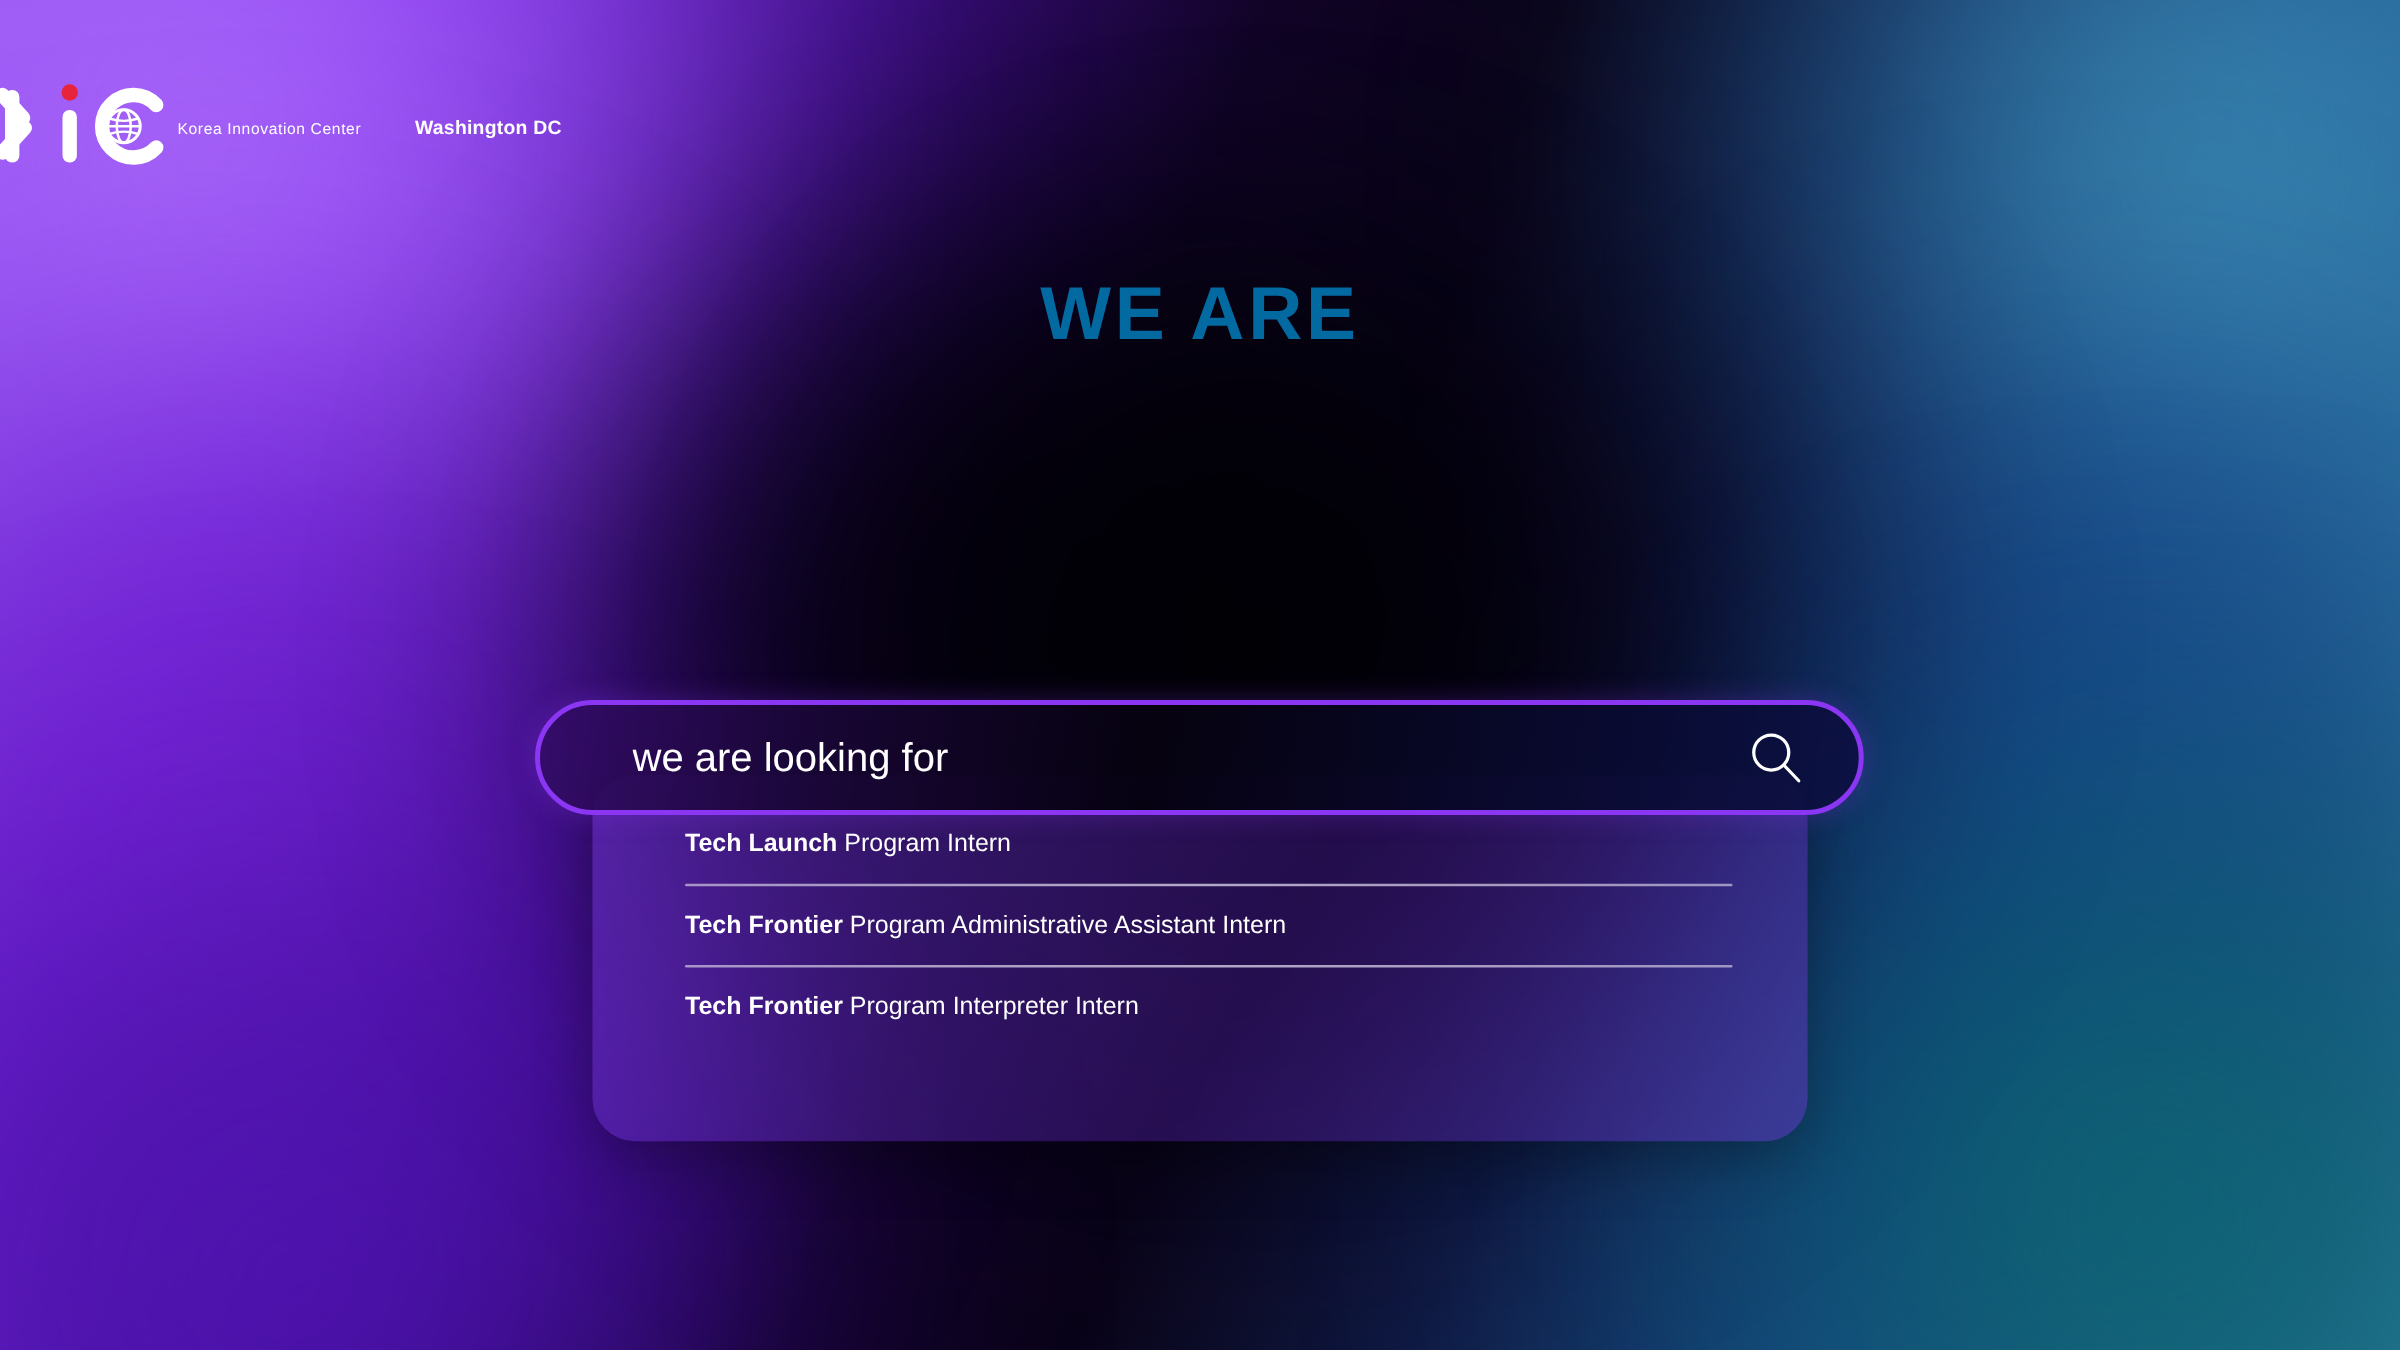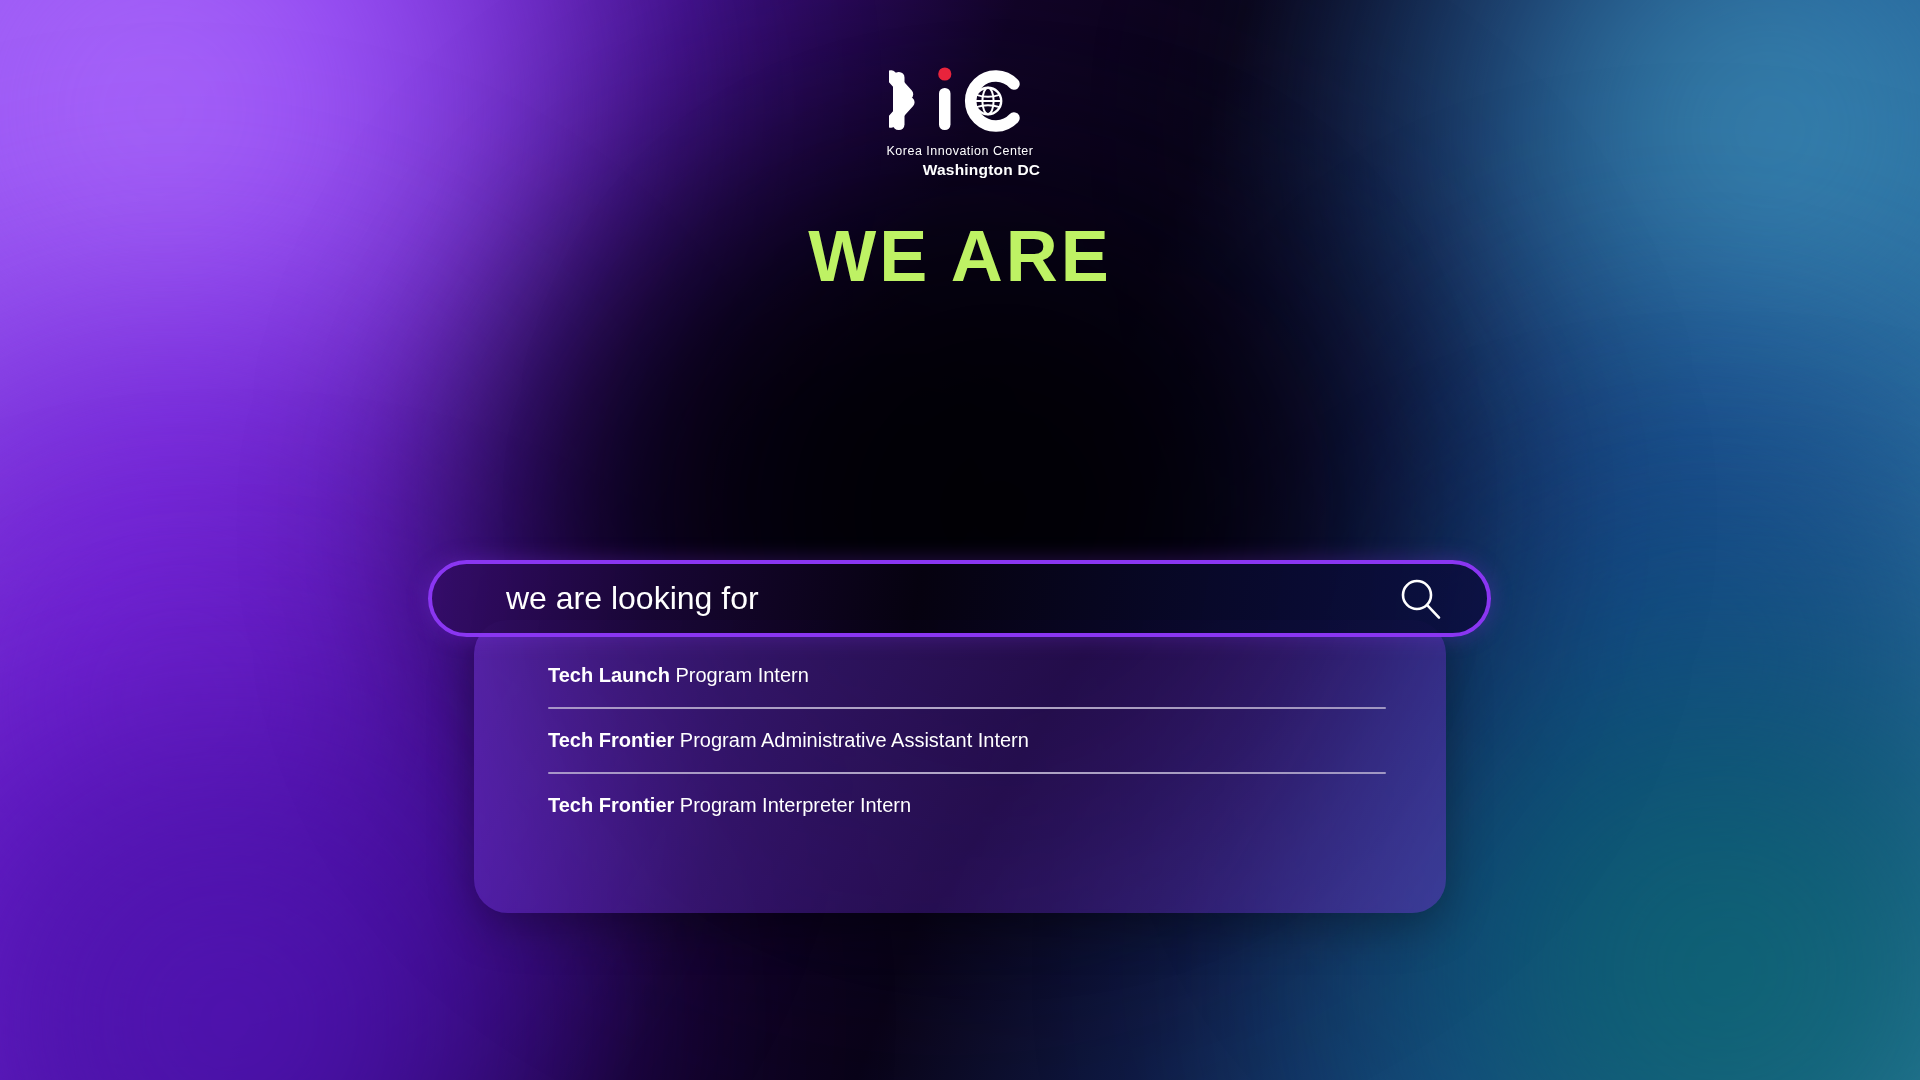--- a/index.html
+++ b/index.html
@@ -81,21 +81,21 @@
     background: radial-gradient(circle, rgba(0,0,0,0.98) 0%, rgba(3,1,10,0.7) 45%, rgba(5,2,16,0.0) 75%);
     filter: blur(90px);
   }
 
   
   .logo-wrap {
     position: absolute;
     left: 0; right: 0;
     top: 62px;
     display: flex;
-    flex-direction: column;
+    flex-direction: row;
     align-items: center;
   }
   .logo-mark {
     position: relative;
     width: 142px;
     height: 78px;
   }
   .logo-sub {
     color: #ffffff;
     font-size: 12.5px;
@@ -115,22 +115,22 @@
   }
 
   
   .head-wrap {
     position: absolute;
     left: 0; right: 0;
     top: 222px;
     text-align: center;
   }
   .we-are {
-    color: #bef264;
-    font-size: 72px;
+    color: #0369a1;
+    font-size: 60px;
     font-weight: 700;
     letter-spacing: 3px;
     line-height: 0.95;
     margin: 0;
   }
   .hiring {
     color: #C3A2FA;
     font-size: 186px;
     font-weight: 700;
     letter-spacing: 1px;
@@ -182,21 +182,21 @@
     margin: 6px 0 6px 0;
     width: 100%;
   }
 
   
   .searchbar {
     position: absolute;
     left: 428px;
     top: 560px;
     width: 1063px;
-    height: 77px;
+    height: 92px;
     box-sizing: border-box;
     border: 4px solid #8A36F2;
     border-radius: 46px;
     background: linear-gradient(100deg,
         rgba(52,12,104,0.92) 0%,
         rgba(24,6,52,0.95) 22%,
         rgba(6,2,16,0.97) 46%,
         rgba(8,8,40,0.95) 70%,
         rgba(12,16,66,0.93) 100%);
     display: flex;

